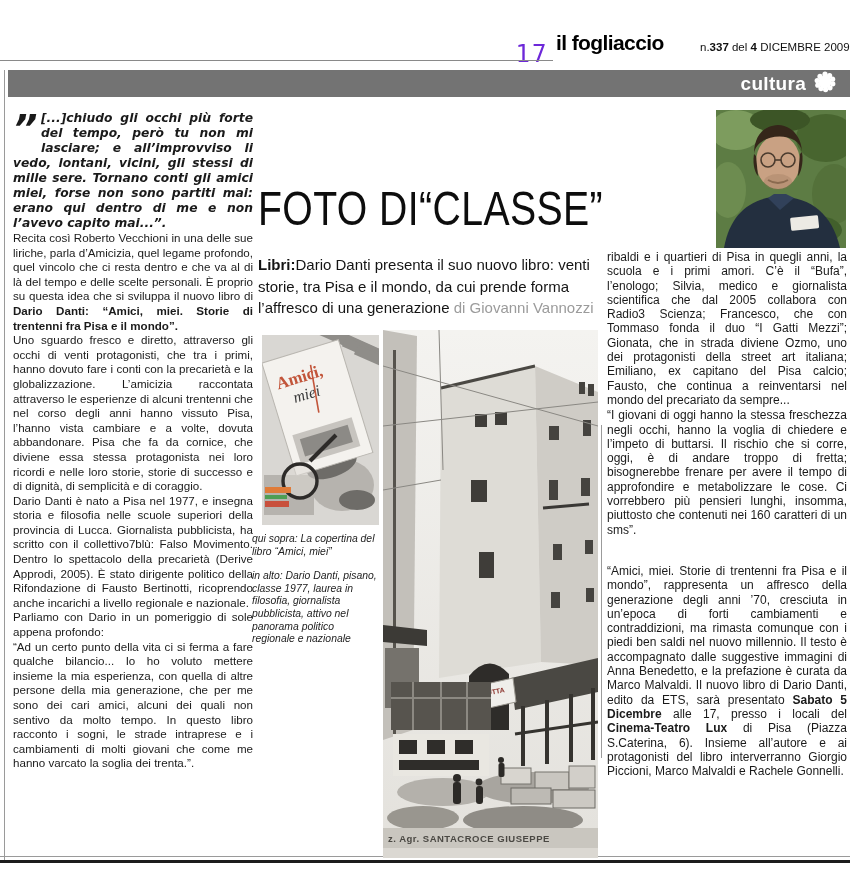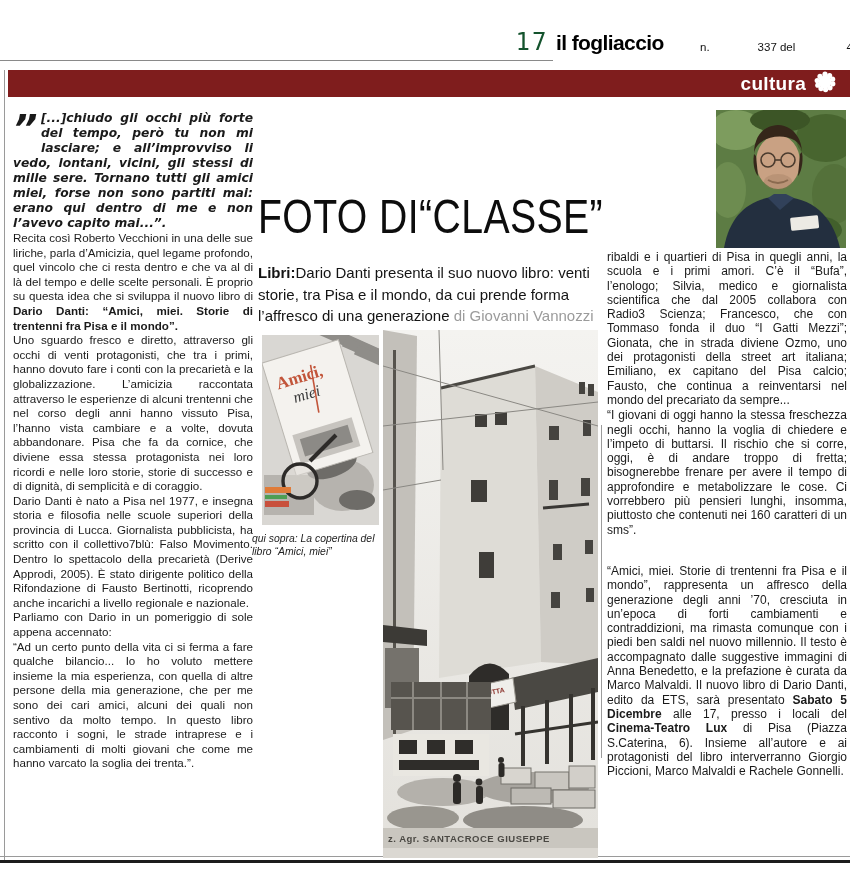--- a/index.html
+++ b/index.html
@@ -1,27 +1,27 @@
 <!DOCTYPE html>
 <html><head>
 <meta charset="utf-8">
 <style>
   html,body{margin:0;padding:0;background:#fff;}
   #page{position:relative;width:850px;height:877px;background:#ffffff;overflow:hidden;
         font-family:"Liberation Sans",sans-serif;color:#1a1a1a;}
 
   
-  .pagenum{position:absolute;left:510px;top:28px;width:44px;text-align:center;
-           font-family:"DejaVu Sans Mono",monospace;font-size:24px;color:#14532d;letter-spacing:2px;}
+  .pagenum{position:absolute;left:510px;top:40px;width:44px;text-align:center;
+           font-family:"DejaVu Sans Mono",monospace;font-size:24px;color:#6d28d9;letter-spacing:2px;}
   .masthead{position:absolute;left:556px;top:31px;font-size:21px;font-weight:700;
             letter-spacing:-0.6px;color:#000;border-bottom:3px solid #000;padding-bottom:18px;}
   .issue{position:absolute;left:700px;top:41px;font-size:11.5px;color:#111;white-space:nowrap;}
-  .issue b{font-weight:400;margin-left:48px;}
+  .issue b{font-weight:700;}
   .header-rule{position:absolute;left:0;top:60px;width:553px;height:1px;background:#8a8a8a;}
-  .section-bar{position:absolute;left:8px;top:70px;width:842px;height:27px;background:#7f1d1d;
+  .section-bar{position:absolute;left:8px;top:70px;width:842px;height:27px;background:#737373;
                display:flex;align-items:center;justify-content:flex-end;gap:8px;
                padding-right:14px;box-sizing:border-box;}
   .section-label{color:#fff;font-weight:700;font-size:19px;letter-spacing:0.3px;}
 
   
   .left-border{position:absolute;left:4px;top:70px;width:1px;height:790px;background:#9a9a9a;}
   .v-divider{position:absolute;left:601px;top:425px;width:1px;height:333px;background:#9b9b9b;}
   .bottom-rule-thin{position:absolute;left:0;top:856px;width:850px;height:1px;background:#9a9a9a;}
   .bottom-rule{position:absolute;left:0;top:860px;width:850px;height:3px;background:#1c1c1c;}
 
@@ -30,21 +30,21 @@
             font-size:11.6px;line-height:14.6px;text-align:justify;}
   .col-left p{margin:0;}
   .quote{font-family:"DejaVu Sans",sans-serif;font-style:italic;font-weight:700;
          font-size:12.3px;line-height:15px;}
   .qmark{float:left;width:28px;height:34px;font-size:38px;line-height:34px;
          font-style:italic;font-weight:700;font-family:"DejaVu Sans",sans-serif;}
   .qpara{font-weight:700;}
   .em{font-style:italic;}
 
   
-  .article-head{position:absolute;left:258px;top:188px;width:356px;}
+  .article-head{position:absolute;left:258px;top:180px;width:356px;}
   .headline{font-size:49px;font-weight:400;color:#0d0d0d;white-space:nowrap;
             transform:scaleX(0.8);transform-origin:left top;letter-spacing:0.5px;}
   .deck{margin-top:18px;font-size:15px;line-height:21.5px;color:#141414;}
   .kicker{font-weight:700;}
   .byline{color:#9b9b9b;}
 
   
   .book-cover{position:absolute;left:262px;top:335px;width:117px;height:190px;}
   .street-photo{position:absolute;left:383px;top:330px;width:215px;height:528px;}
   .author-photo{position:absolute;left:716px;top:110px;width:130px;height:138px;}
@@ -90,25 +90,25 @@
       </svg>
     </span>
   </div>
 
   <div class="left-border"></div>
   <div class="v-divider"></div>
   <div class="bottom-rule-thin"></div>
   <div class="bottom-rule"></div>
 
   <div class="col-left">
-    <p class="quote"><span class="qmark">”</span><span>[...]chiudo gli occhi più forte del tempo, però tu non mi lasciare; e all’improvviso li vedo, lontani, vicini, gli stessi di mille sere. Tornano tutti gli amici miei, forse non sono partiti mai: erano qui dentro di me e non l’avevo capito mai...”.</span></p>
+    <p class="quote"><span class="qmark">”</span><span>[...]chiudo gli occhi più forte del tempo, però tu non mi lasciare; e all’improvviso li vedo, lontani, vicini, gli stessi di mille sere. Tornano conti gli amici miei, forse non sono partiti mai: erano qui dentro di me e non l’avevo capito mai...”.</span></p>
     <p><span>Recita così Roberto Vecchioni in una delle sue liriche, parla d’Amicizia, quel legame profondo, quel vincolo che ci resta dentro e che va al di là del tempo e delle scelte personali. È proprio su questa idea che si sviluppa il nuovo libro di </span><b>Dario Danti: “Amici, miei. Storie di trentenni fra Pisa e il mondo”.</b></p>
     <p>Uno sguardo fresco e diretto, attraverso gli occhi di venti protagonisti, che tra i primi, hanno dovuto fare i conti con la precarietà e la globalizzazione. L’amicizia raccontata attraverso le esperienze di alcuni trentenni che nel corso degli anni hanno vissuto Pisa, l’hanno vista cambiare e a volte, dovuta abbandonare. Pisa che fa da cornice, che diviene essa stessa protagonista nei loro ricordi e nelle loro storie, storie di successo e di dignità, di semplicità e di coraggio.</p>
     <p>Dario Danti è nato a Pisa nel 1977, e insegna storia e filosofia nelle scuole superiori della provincia di Lucca. Giornalista pubblicista, ha scritto con il collettivo7blù: Falso Movimento. Dentro lo spettacolo della precarietà (Derive Approdi, 2005). È stato dirigente politico della Rifondazione di Fausto Bertinotti, ricoprendo anche incarichi a livello regionale e nazionale.</p>
-    <p>Parliamo con Dario in un pomeriggio di sole appena accennato:</p>
+    <p>Parliamo con Dario in un pomeriggio di sole appena profondo:</p>
     <p>“Ad un certo punto della vita ci si ferma a fare qualche bilancio... Io ho voluto mettere insieme la mia esperienza, con quella di altre persone della mia generazione, che per me sono dei cari amici, alcuni dei quali non sentivo da molto tempo. In questo libro racconto i sogni, le strade intraprese e i cambiamenti di molti giovani che come me hanno varcato la soglia dei trenta.”.</p>
   </div>
 
   <div class="article-head">
     <div class="headline">FOTO DI“CLASSE”</div>
     <div class="deck"><span class="kicker">Libri:</span><span>Dario Danti presenta il suo nuovo libro: venti storie, tra Pisa e il mondo, da cui prende forma l’affresco di una generazione </span><span class="byline">di Giovanni Vannozzi</span></div>
   </div>
 
   <div class="book-cover">
     <svg width="117" height="190" viewBox="0 0 117 190">
@@ -142,20 +142,21 @@
       <g>
         <rect x="3" y="152" width="26" height="6" fill="#e07b38"></rect>
         <rect x="3" y="160" width="22" height="4" fill="#4f9e54"></rect>
         <rect x="3" y="166" width="24" height="6" fill="#c8503c"></rect>
       </g>
     </svg>
   </div>
 
   <div class="captions">
     <p>qui sopra: La copertina del libro “Amici, miei”</p>
+    <p>in alto: Dario Danti, pisano, classe 1977, laurea in filosofia, giornalista pubblicista, attivo nel panorama politico regionale e nazionale</p>
   </div>
 
   <div class="street-photo">
     <svg width="215" height="528" viewBox="0 0 215 528">
       <defs>
         <linearGradient id="sky" x1="0" y1="0" x2="0" y2="1">
           <stop offset="0" stop-color="#f4f3f0"></stop>
             <stop offset="1" stop-color="#e3e1dc"></stop>
         </linearGradient>
       </defs>

